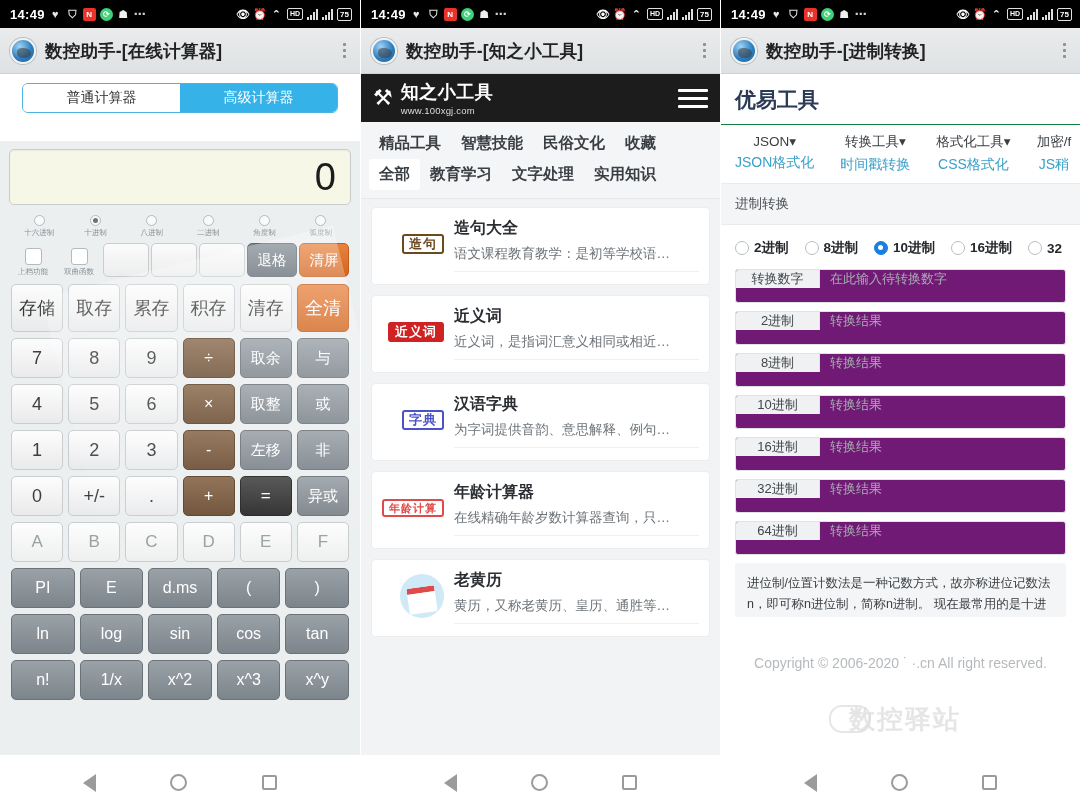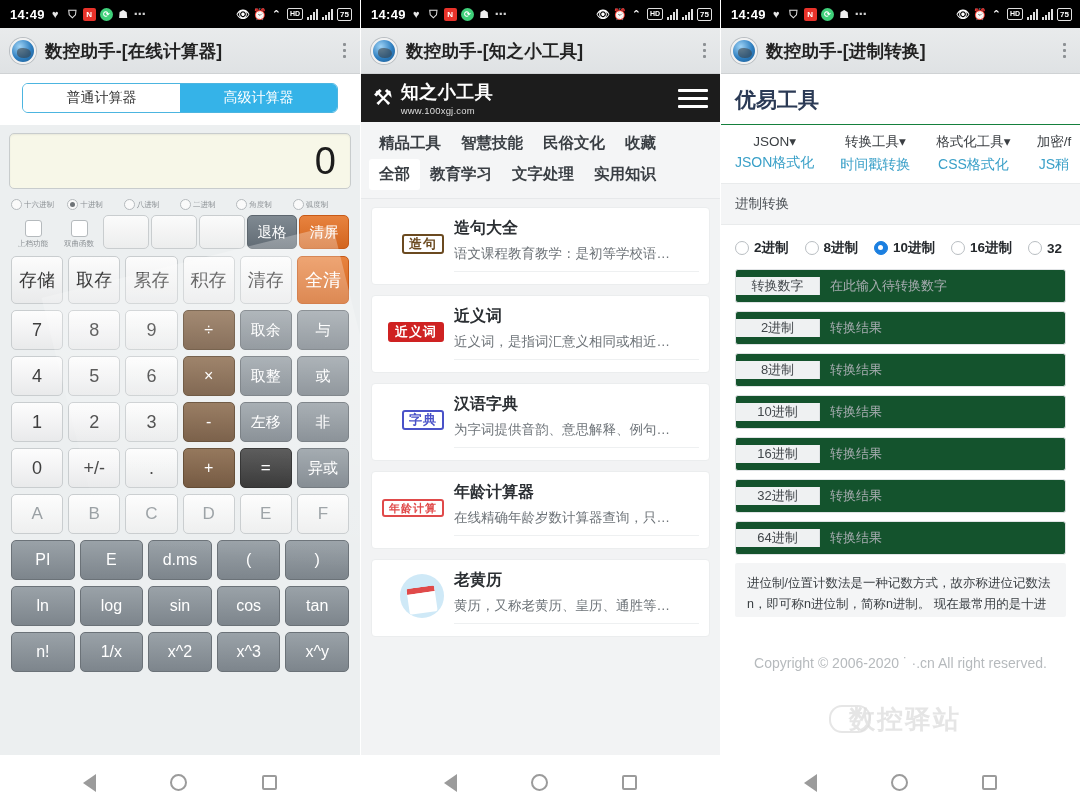--- a/index.html
+++ b/index.html
@@ -62,37 +62,37 @@
   .navbar {
     position:absolute; left:0; right:0; bottom:0; height:55px; background:#fff;
     display:flex; align-items:center; justify-content:space-around; padding:0 46px;
   }
   .nav-tri { width:0;height:0;border-top:9px solid transparent;border-bottom:9px solid transparent;border-right:13px solid #9b9b9b; }
   .nav-cir { width:17px;height:17px;border:2px solid #9b9b9b;border-radius:50%; }
   .nav-sq  { width:15px;height:15px;border:2px solid #9b9b9b;border-radius:2px; }
 
   
   .calc-wrap { background:#eceff0; height:100%; display:flex; flex-direction:column; }
-  .seg-bar { background:#fff; padding:9px 22px 12px; }
+  .seg-bar { background:#fff; padding:9px 22px 28px; }
   .seg {
     display:flex; border:1px solid #4cb5e0; border-radius:6px; overflow:hidden; height:30px;
   }
   .seg div { flex:1; display:flex; align-items:center; justify-content:center;
              font-size:14px; color:#333; background:#fff; }
   .seg div.on { background:#35b3e8; color:#fff; }
 
   .calc-inner { padding: 8px 9px 0; background:#eceff0; flex:1; display:flex; flex-direction:column; }
   .display {
     height:56px; background:#f7f7e8; border:1px solid #c8cccd; border-radius:5px;
     display:flex; align-items:center; justify-content:flex-end; padding:0 14px;
     font-size:38px; color:#1c1c1c; font-family:"Liberation Sans",sans-serif;
     box-shadow: inset 0 1px 2px rgba(0,0,0,.06); margin-bottom:6px;
   }
   .radio-row { display:flex; padding: 4px 2px 2px; }
-  .radio-cell { flex:1; display:flex; align-items:center; gap:2px; }
+  .radio-cell { flex:1; display:flex; flex-direction:column; align-items:center; gap:2px; }
   .rad { width:11px;height:11px;border:1px solid #b5babd;border-radius:50%;background:#fafafa; position:relative; }
   .rad.on::after{content:"";position:absolute;left:2px;top:2px;width:5px;height:5px;border-radius:50%;background:#6f7478;}
   .rad-lb { font-size:7.5px; color:#8a8f93; white-space:nowrap; }
 
   .ck-row { display:flex; align-items:flex-end; gap:2px; padding:3px 2px 5px; }
   .ck-cell { width:44px; display:flex; flex-direction:column; align-items:center; gap:2px; }
   .ck { width:17px;height:17px;border:1px solid #b5babd;border-radius:3px;background:#fff; }
   .ck-lb { font-size:7.5px;color:#8a8f93;white-space:nowrap; }
   .blankbtn { flex:1; height:34px; background:linear-gradient(#fbfbfb,#eceded);
               border:1px solid #c9cdcf; border-radius:5px; }
@@ -174,21 +174,21 @@
   .y-g { display:flex; flex-direction:column; align-items:center; gap:5px; }
   .y-gt { font-size:13.5px; color:#3b3f43; }
   .y-gl { font-size:14px; color:#3aa0c8; }
   .y-sec { background:#f4f5f6; padding:11px 14px; font-size:13.5px; color:#4a4f54; border-bottom:1px solid #e9ebec; }
   .y-radios { display:flex; gap:16px; padding:14px 14px 12px; white-space:nowrap; }
   .y-r { display:flex; align-items:center; gap:5px; font-size:13.5px; color:#24282c; font-weight:bold; }
   .y-rc { width:14px;height:14px;border:1.6px solid #b9bec2;border-radius:50%;background:#fff;flex:none; position:relative; }
   .y-rc.on { border-color:#1b7fe0; background:#1b7fe0; }
   .y-rc.on::after{content:"";position:absolute;left:3.2px;top:3.2px;width:5.2px;height:5.2px;border-radius:50%;background:#fff;}
   .y-rows { padding:0 14px; }
-  .y-row { display:flex; align-items:center; border:1px solid #e0e3e5; border-radius:3px; margin-bottom:8px; height:34px; overflow:hidden; background:#14532d; }
+  .y-row { display:flex; align-items:flex-start; border:1px solid #e0e3e5; border-radius:3px; margin-bottom:8px; height:34px; overflow:hidden; background:#701a75; }
   .y-lb { width:84px; flex:none; background:#eff1f2; border-right:1px solid #e0e3e5;
           display:flex; align-items:center; justify-content:center; font-size:13px; color:#41464a; }
   .y-in { flex:1; display:flex; align-items:center; padding:0 10px; font-size:13px; color:#a8adb1; }
   .y-note { margin:8px 14px 0; background:#f4f5f6; padding:10px 12px; border-radius:2px;
             font-size:12.5px; color:#3a3f43; line-height:1.7; max-height:54px; overflow:hidden; }
   .y-copy { text-align:center; font-size:14px; color:#b6babd; padding-top:38px; }
   .y-wm { position:absolute; left:128px; bottom:18px; font-size:26px; color:#ddd;
           font-weight:bold; letter-spacing:2px; opacity:.75; }
   .y-wm-b { position:absolute; left:108px; bottom:22px; width:42px; height:28px;
             border:2px solid #ddd; border-radius:13px; opacity:.75; }

